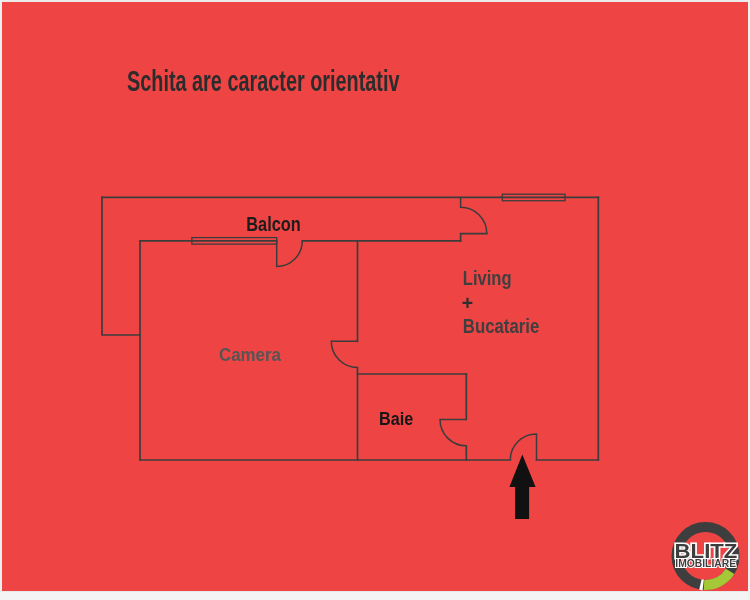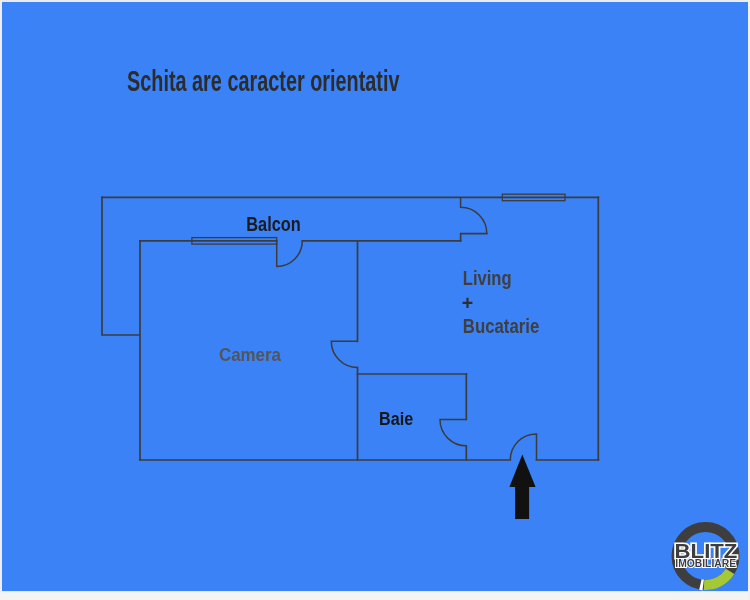--- a/index.html
+++ b/index.html
@@ -1,16 +1,16 @@
 <!DOCTYPE html>
 <html><head>
 <meta charset="utf-8">
 <style>
   html,body{margin:0;padding:0;background:#ffffff;}
-  #canvas{position:relative;width:750px;height:600px;background:#3b82f6;overflow:hidden;
+  #canvas{position:relative;width:750px;height:600px;background:#ef4444;overflow:hidden;
           font-family:"Liberation Sans", sans-serif;}
   svg text{font-family:"Liberation Sans", sans-serif;}
 </style>
 </head>
 <body>
 <div id="canvas">
 
   <div style="position:absolute;left:0;top:0;width:750px;height:2px;background:#ebebeb;"></div>
   <div style="position:absolute;left:0;top:0;width:2px;height:600px;background:#eeeeee;"></div>
   <div style="position:absolute;left:0;top:591px;width:750px;height:9px;background:#f4f4f4;border-top:1px solid #e9e9e9;"></div>

